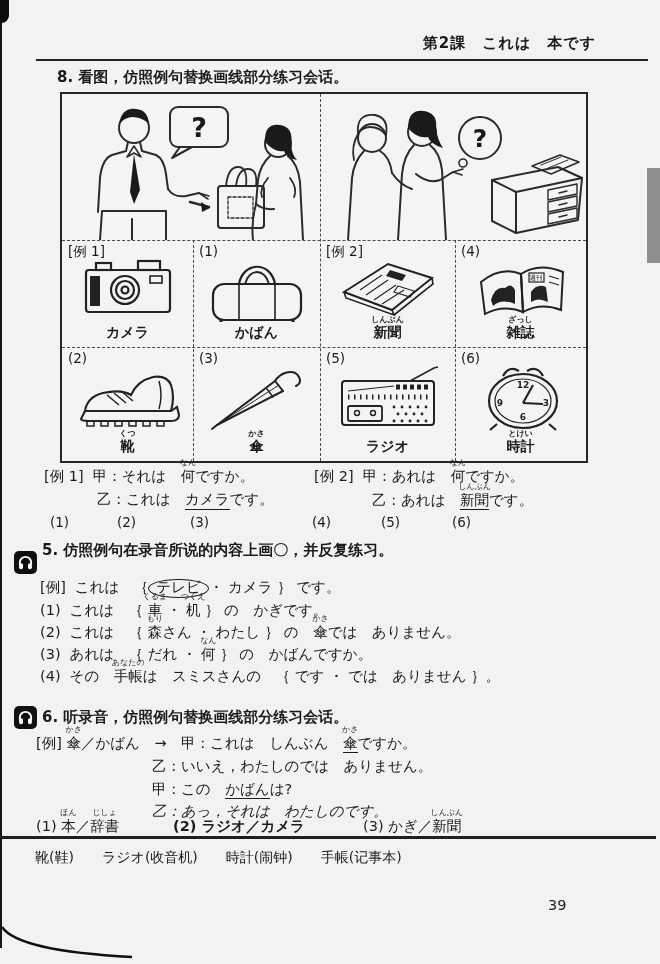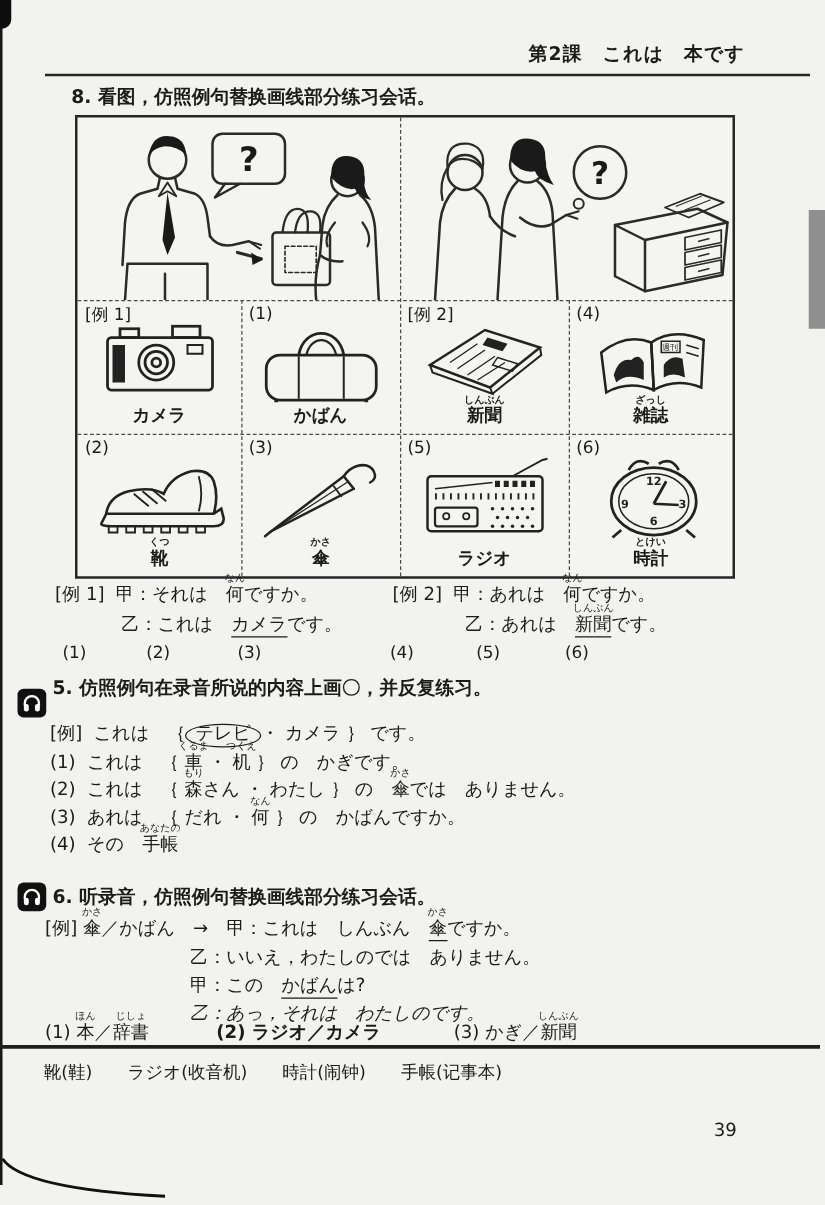--- a/index.html
+++ b/index.html
@@ -33,21 +33,21 @@
   .cell-label { position:absolute; bottom:5px; width:100%; text-align:center;
                 font-size:14px; font-weight:bold; white-space:nowrap; }
   .num { position:absolute; font-size:13.5px; }
   .lineno { margin-right:9px; }
   
   .audio-icon { position:absolute; width:23px; height:23px; background:#101010; border-radius:5px;
                 display:flex; align-items:center; justify-content:center; }
   
   .footer-rule { position:absolute; left:0; top:836px; width:656px; height:3px; background:#1f1f1f; }
   .footer-text { position:absolute; left:35px; top:849px; font-size:14px; white-space:nowrap; }
-  .page-number { position:absolute; left:571px; top:897px; font-size:14.5px; }
+  .page-number { position:absolute; left:548px; top:897px; font-size:14.5px; }
   
   .edge-left { position:absolute; left:0; top:0; width:2px; height:948px; background:#161616; }
   .corner-blob { position:absolute; left:0; top:0; width:9px; height:23px; background:#0d0d0d;
                  border-radius:0 0 10px 2px; }
   .side-tab { position:absolute; right:0; top:168px; width:13px; height:95px; background:#8f8f8f; }
   .bottom-curl { position:absolute; left:0; top:915px; }
   svg { display:block; }
 </style>
 </head>
 <body>
@@ -267,21 +267,21 @@
         <text x="31" y="43">9</text>
       </g>
     </svg>
     <div class="cell-label"><span class="rb"><span>時計</span><span class="rt">とけい</span></span></div>
   </div>
 </div>
 
 <div class="line" style="left:44px;top:467px;">
   <span class="lineno">[例 1]</span><span><span>甲：それは　</span><span class="rb"><span>何</span><span class="rt">なん</span></span><span>ですか。</span></span>
 </div>
-<div class="line" style="left:97px;top:491px;"><span>乙：これは　</span><span class="seg-u">カメラ</span><span>です。</span></div>
+<div class="line" style="left:97px;top:491px;font-family:Liberation Mono, monospace;"><span>乙：これは　</span><span class="seg-u">カメラ</span><span>です。</span></div>
 <span class="num" style="left:50px;top:514px;">(1)</span>
 <span class="num" style="left:117px;top:514px;">(2)</span>
 <span class="num" style="left:190px;top:514px;">(3)</span>
 
 <div class="line" style="left:314px;top:467px;">
   <span class="lineno">[例 2]</span><span><span>甲：あれは　</span><span class="rb"><span>何</span><span class="rt">なん</span></span><span>ですか。</span></span>
 </div>
 <div class="line" style="left:372px;top:491px;"><span>乙：あれは　</span><span class="rb"><span class="seg-u">新聞</span><span class="rt">しんぶん</span></span><span>です。</span></div>
 <span class="num" style="left:312px;top:514px;">(4)</span>
 <span class="num" style="left:381px;top:514px;">(5)</span>
@@ -302,21 +302,21 @@
 <div class="line" style="left:40px;top:601px;">
   <span class="lineno">(1)</span><span><span>これは　｛ </span><span class="rb"><span>車</span><span class="rt">くるま</span></span><span> ・ </span><span class="rb"><span>机</span><span class="rt">つくえ</span></span><span> ｝ の　かぎです。</span></span>
 </div>
 <div class="line" style="left:40px;top:623px;">
   <span class="lineno">(2)</span><span><span>これは　｛ </span><span class="rb"><span>森</span><span class="rt">もり</span></span><span>さん ・ わたし ｝ の　</span><span class="rb"><span>傘</span><span class="rt">かさ</span></span><span>では　ありません。</span></span>
 </div>
 <div class="line" style="left:40px;top:645px;">
   <span class="lineno">(3)</span><span><span>あれは　｛ だれ ・ </span><span class="rb"><span>何</span><span class="rt">なん</span></span><span> ｝ の　かばんですか。</span></span>
 </div>
 <div class="line" style="left:40px;top:667px;">
-  <span class="lineno">(4)</span><span><span>その　</span><span class="rb"><span>手帳</span><span class="rt">あなたの</span></span></span>
+  <span class="lineno">(4)</span><span><span>その　</span><span class="rb"><span>手帳</span><span class="rt">あなたの</span></span><span>は　スミスさんの　｛ です ・ では　ありません ｝。</span></span>
 </div>
 
 <div class="audio-icon" style="left:14px;top:706px;">
   <svg width="17" height="17" viewBox="0 0 24 24">
     <path d="M4,15 v-3 a8,8 0 0 1 16,0 v3" fill="none" stroke="#fff" stroke-width="2.6"></path>
     <rect x="3" y="13" width="5.5" height="8.5" rx="2.7" fill="#fff"></rect>
     <rect x="15.5" y="13" width="5.5" height="8.5" rx="2.7" fill="#fff"></rect>
   </svg>
 </div>
 <div class="ex-title" style="left:42px;top:708px;">6. 听录音，仿照例句替换画线部分练习会话。</div>

